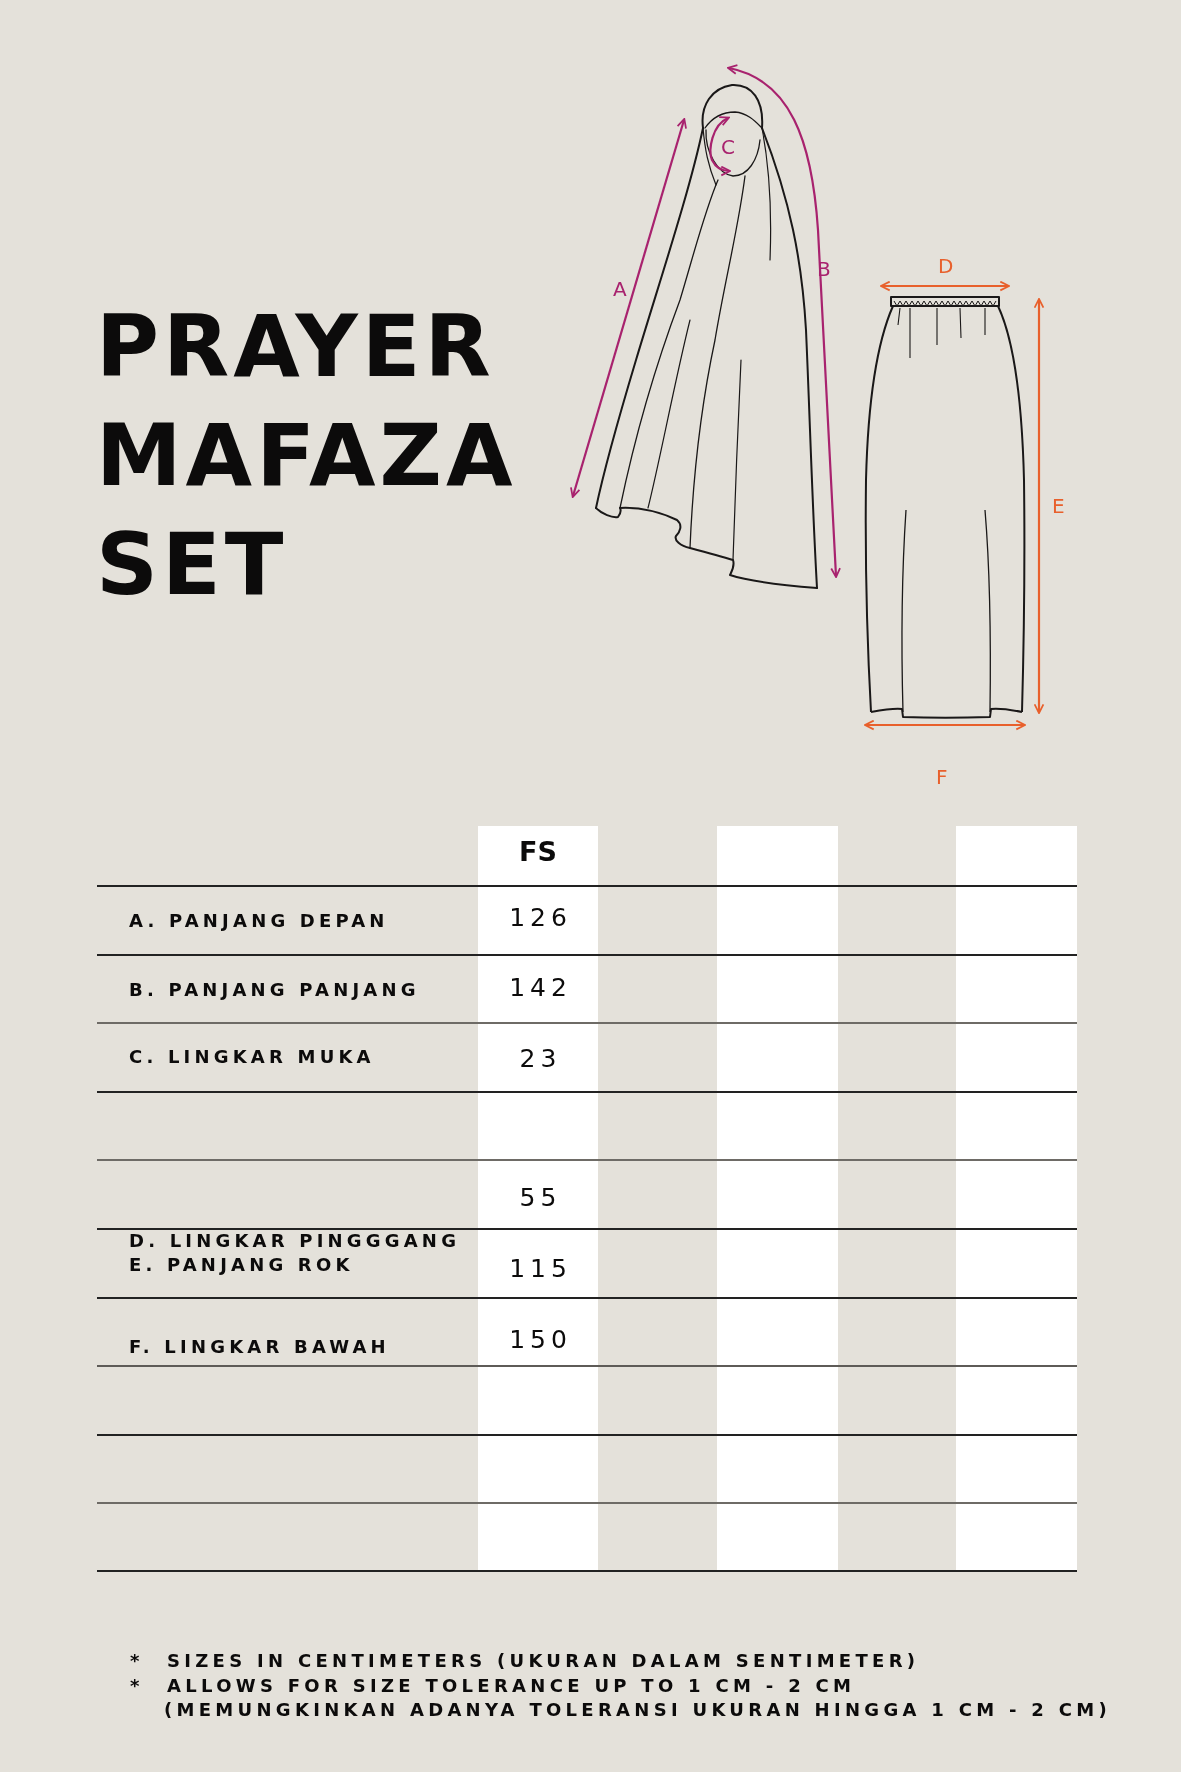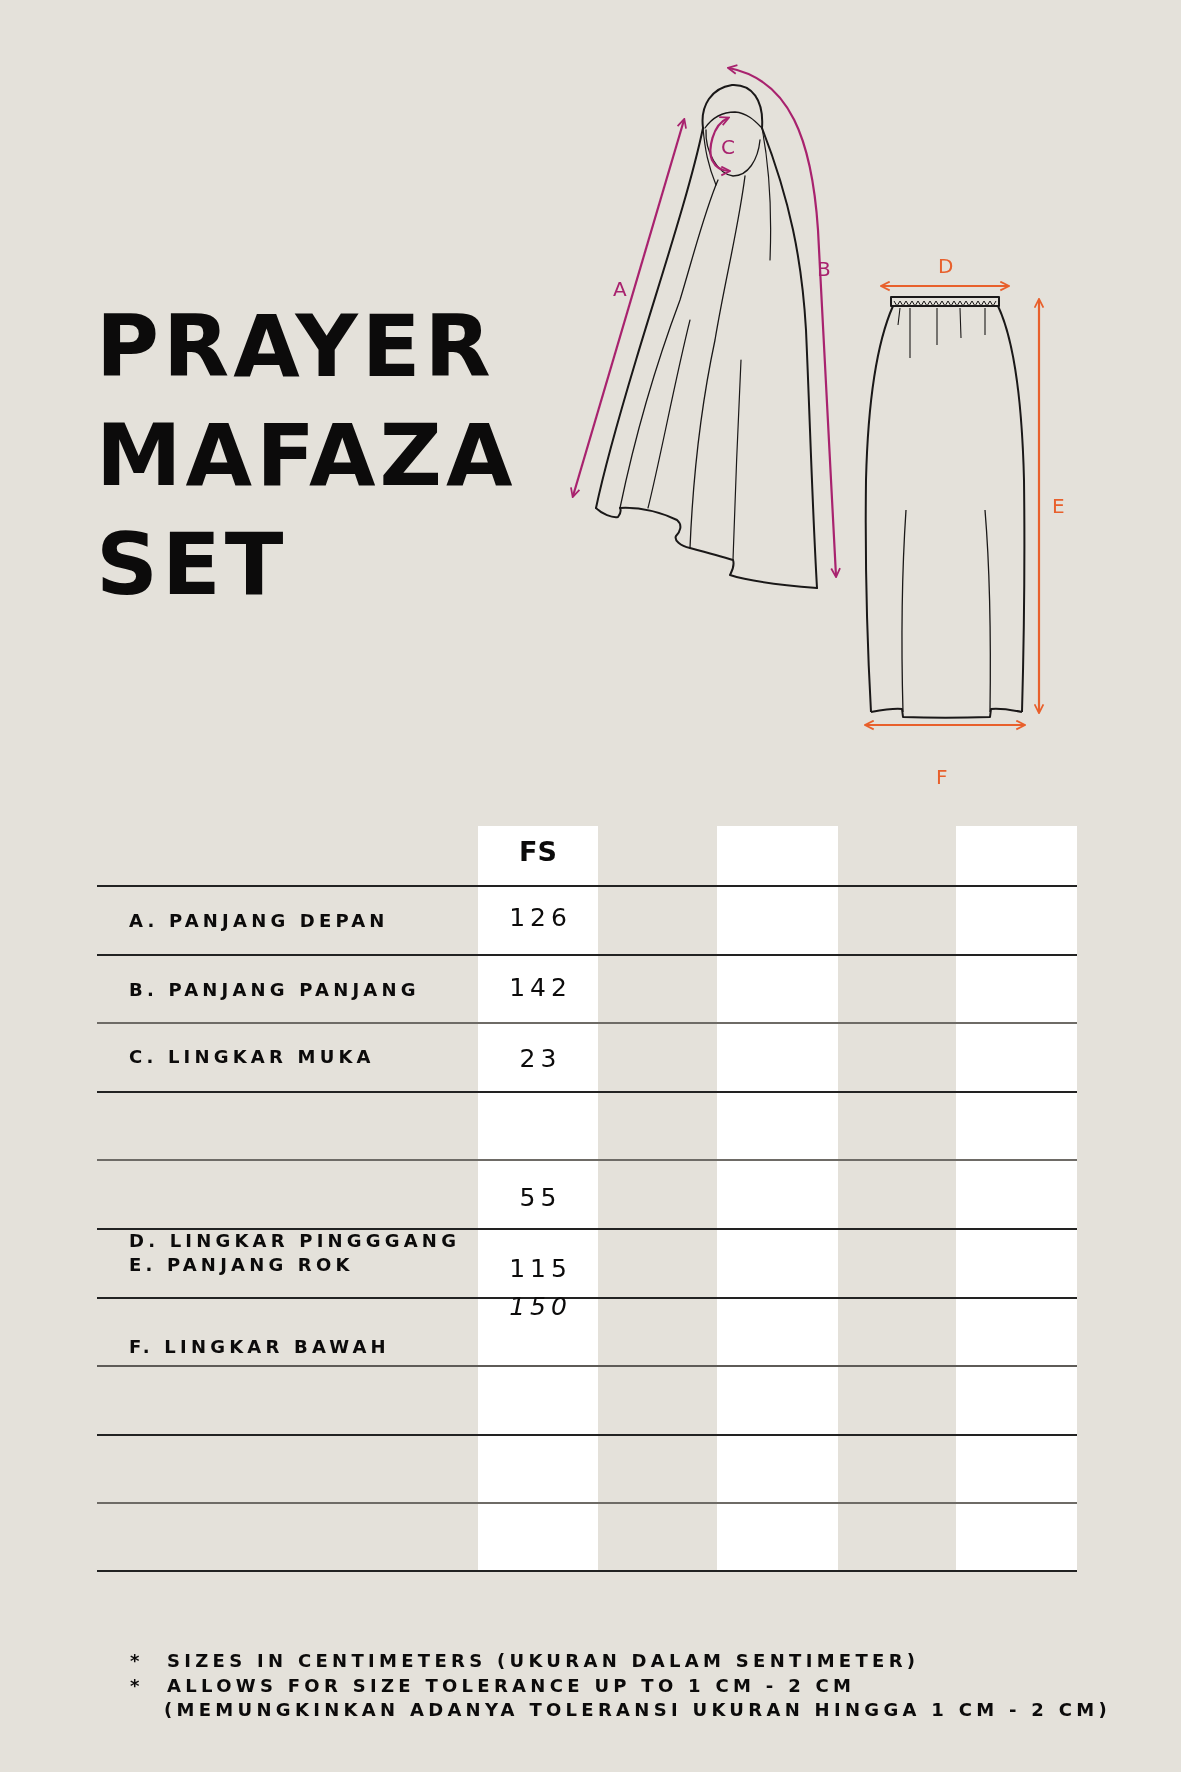--- a/index.html
+++ b/index.html
@@ -148,21 +148,21 @@
   <div class="row-label" style="top:1046px;">C. LINGKAR MUKA</div>
   <div class="row-value" style="top:1044px;">23</div>
 
   <div class="row-label" style="top:1230px;">D. LINGKAR PINGGGANG</div>
   <div class="row-value" style="top:1183px;">55</div>
 
   <div class="row-label" style="top:1254px;">E. PANJANG ROK</div>
   <div class="row-value" style="top:1254px;">115</div>
 
   <div class="row-label" style="top:1324px;margin-top:12px;">F. LINGKAR BAWAH</div>
-  <div class="row-value" style="top:1292px;font-style:italic;">150</div>
+  <div class="row-value" style="top:1325px;">150</div>
 </div>
 
 <div>
   <div class="note" style="top:1650px;">
     <span class="star">*</span><span>SIZES IN CENTIMETERS  (UKURAN DALAM SENTIMETER)</span>
   </div>
   <div class="note" style="top:1675px;">
     <span class="star">*</span><span>ALLOWS FOR SIZE TOLERANCE UP TO 1 CM - 2 CM</span>
   </div>
   <div class="note-cont" style="top:1699px;">(MEMUNGKINKAN ADANYA TOLERANSI UKURAN HINGGA 1 CM - 2 CM)</div>

